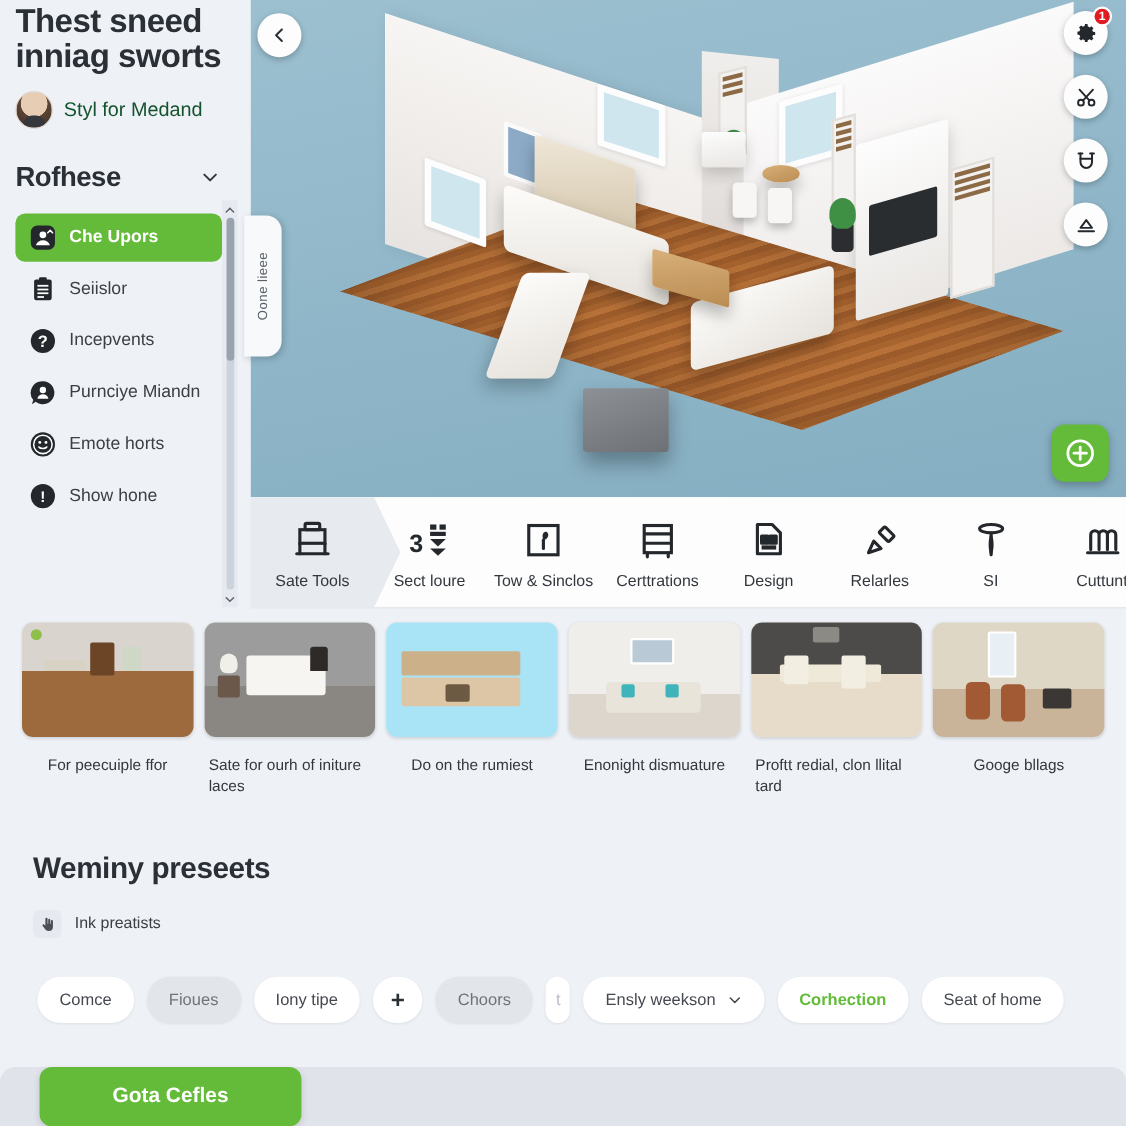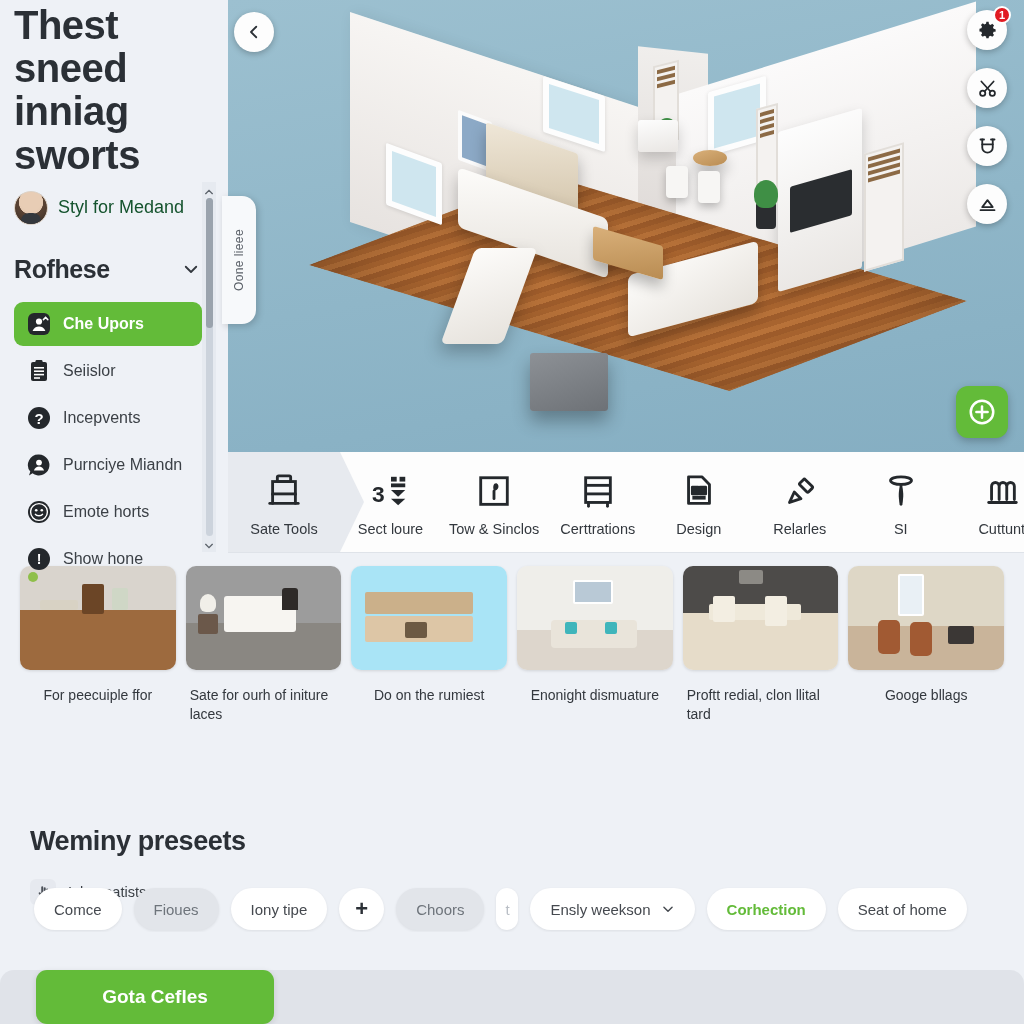--- a/index.html
+++ b/index.html
@@ -10,21 +10,21 @@
     color:#2f3338;
     position:relative;
   }
 
   
   #sidebar{
     position:absolute; left:0; top:0; width:216px; height:552px;
     background:#eef1f6; padding:0 0 0 0; z-index:5;
   }
   .side-title{
-    font-size:40px; font-weight:700; line-height:1.08; letter-spacing:-0.5px;
+    font-size:30px; font-weight:700; line-height:1.08; letter-spacing:-0.5px;
     padding:4px 14px 0 14px; color:#2b3036;
   }
   .user-row{ display:flex; align-items:center; gap:10px; padding:14px 14px 0 14px; }
   .avatar{
     width:34px;height:34px;border-radius:50%;
     background:radial-gradient(circle at 50% 32%, #e8cdb5 0 44%, #5a4334 46% 100%);
     box-shadow:inset 0 -7px 7px -4px #3d3128;
     border:1px solid #ddd2c6; flex:none; overflow:hidden; position:relative;
   }
   .avatar::after{
@@ -197,21 +197,21 @@
   .t1{ background:linear-gradient(180deg,#d9d4cd 0 42%, #9d6a3e 42% 100%); }
   .t2{ background:linear-gradient(180deg,#9c9c9c 0 55%, #8a8782 55% 100%); }
   .t3{ background:linear-gradient(180deg,#a9e4f6 0 100%); }
   .t4{ background:linear-gradient(180deg,#efeeea 0 62%, #ddd6cc 62% 100%); }
   .t5{ background:linear-gradient(180deg,#4d4b49 0 45%, #e6dcc9 45% 100%); }
   .t6{ background:linear-gradient(180deg,#ded7c6 0 58%, #c9b49a 58% 100%); }
 
   .px{ position:absolute; border-radius:2px; }
 
   
-  #presets{ position:absolute; left:0; top:826px; width:1024px; padding:0 30px; }
+  #presets{ position:absolute; left:0; top:774px; width:1024px; padding:0 30px; }
   .presets-title{ font-size:27px; font-weight:700; letter-spacing:-.4px; color:#2b3036; }
   .presets-sub{ display:flex; align-items:center; gap:12px; margin-top:22px; }
   .sub-ic{
     width:26px;height:26px;border-radius:6px;background:#e6e9ef;
     display:flex;align-items:center;justify-content:center;
   }
   .presets-sub .txt{ font-size:14.5px; color:#3b4046; }
 
   #chips{
     position:absolute; left:0; top:886px; width:1024px; height:46px;

